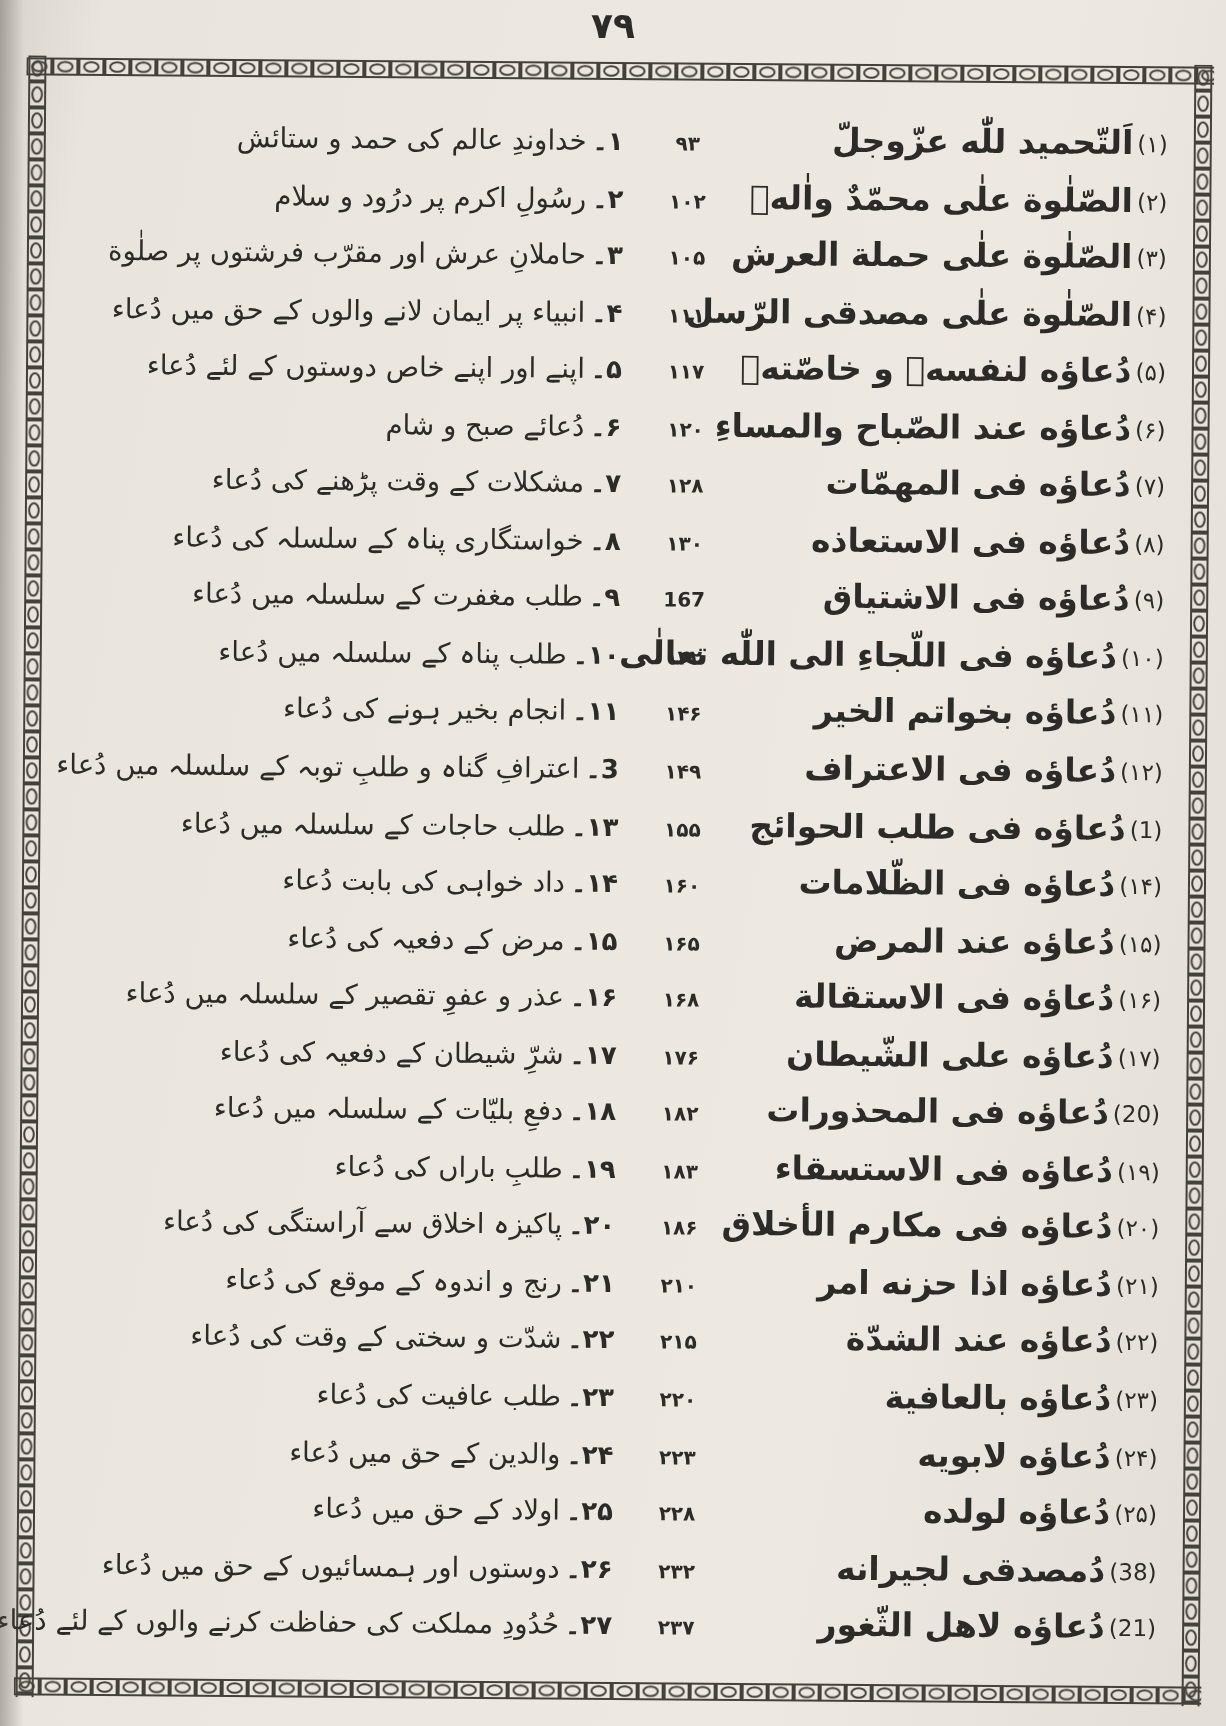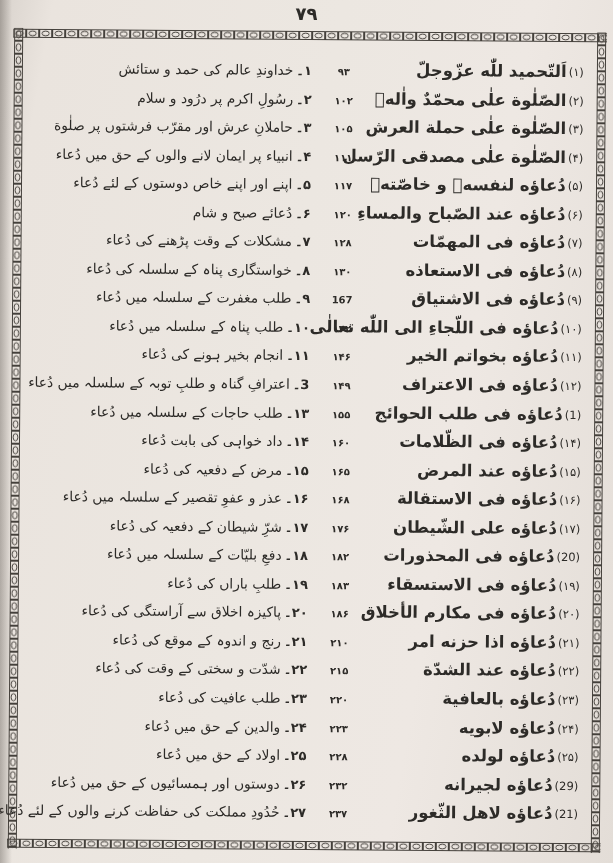--- a/index.html
+++ b/index.html
@@ -321,21 +321,21 @@
         <div class="title">
           <span class="no">(۲۵)</span><span>دُعاؤه لولده</span>
         </div>
         <div class="pnum">۲۲۸</div>
         <div class="desc">
           <span class="dno">۲۵۔</span><span>اولاد کے حق میں دُعاء</span>
         </div>
       </div>
         <div class="row">
         <div class="title">
-          <span class="no">(29)</span><span>دُعاؤه لجیرانه</span>
+          <span class="no">(38)</span><span>دُمصدقی لجیرانه</span>
         </div>
         <div class="pnum">۲۳۲</div>
         <div class="desc">
           <span class="dno">۲۶۔</span><span>دوستوں اور ہمسائیوں کے حق میں دُعاء</span>
         </div>
       </div>
         <div class="row">
         <div class="title">
           <span class="no">(21)</span><span>دُعاؤه لاهل الثّغور</span>
         </div>

